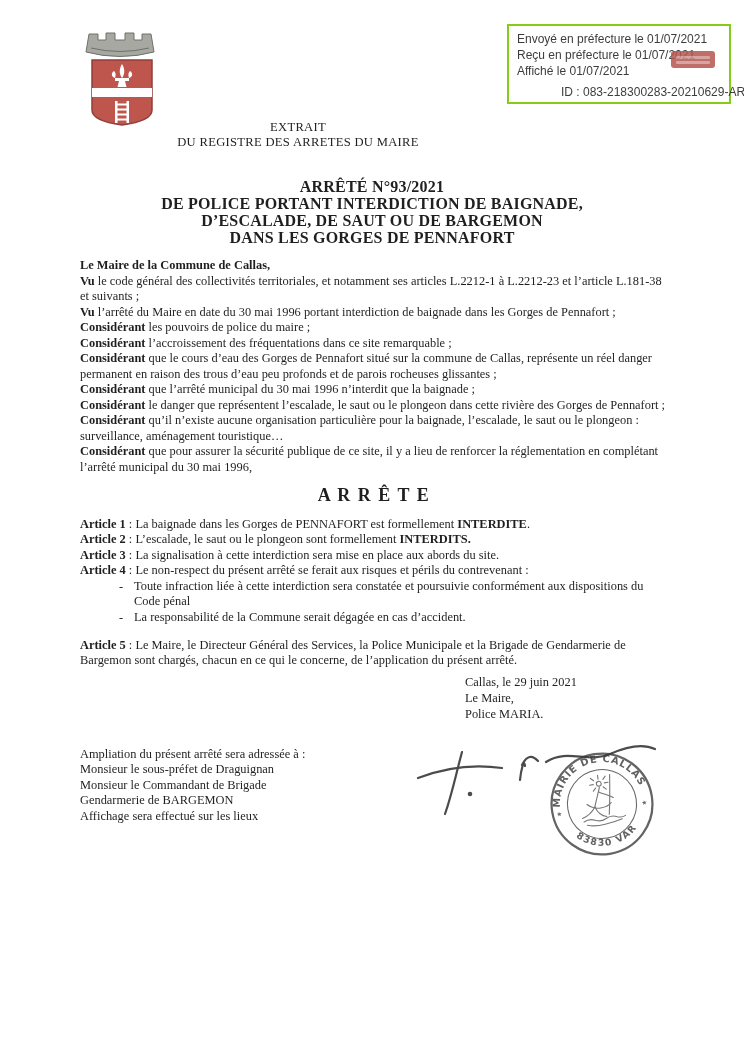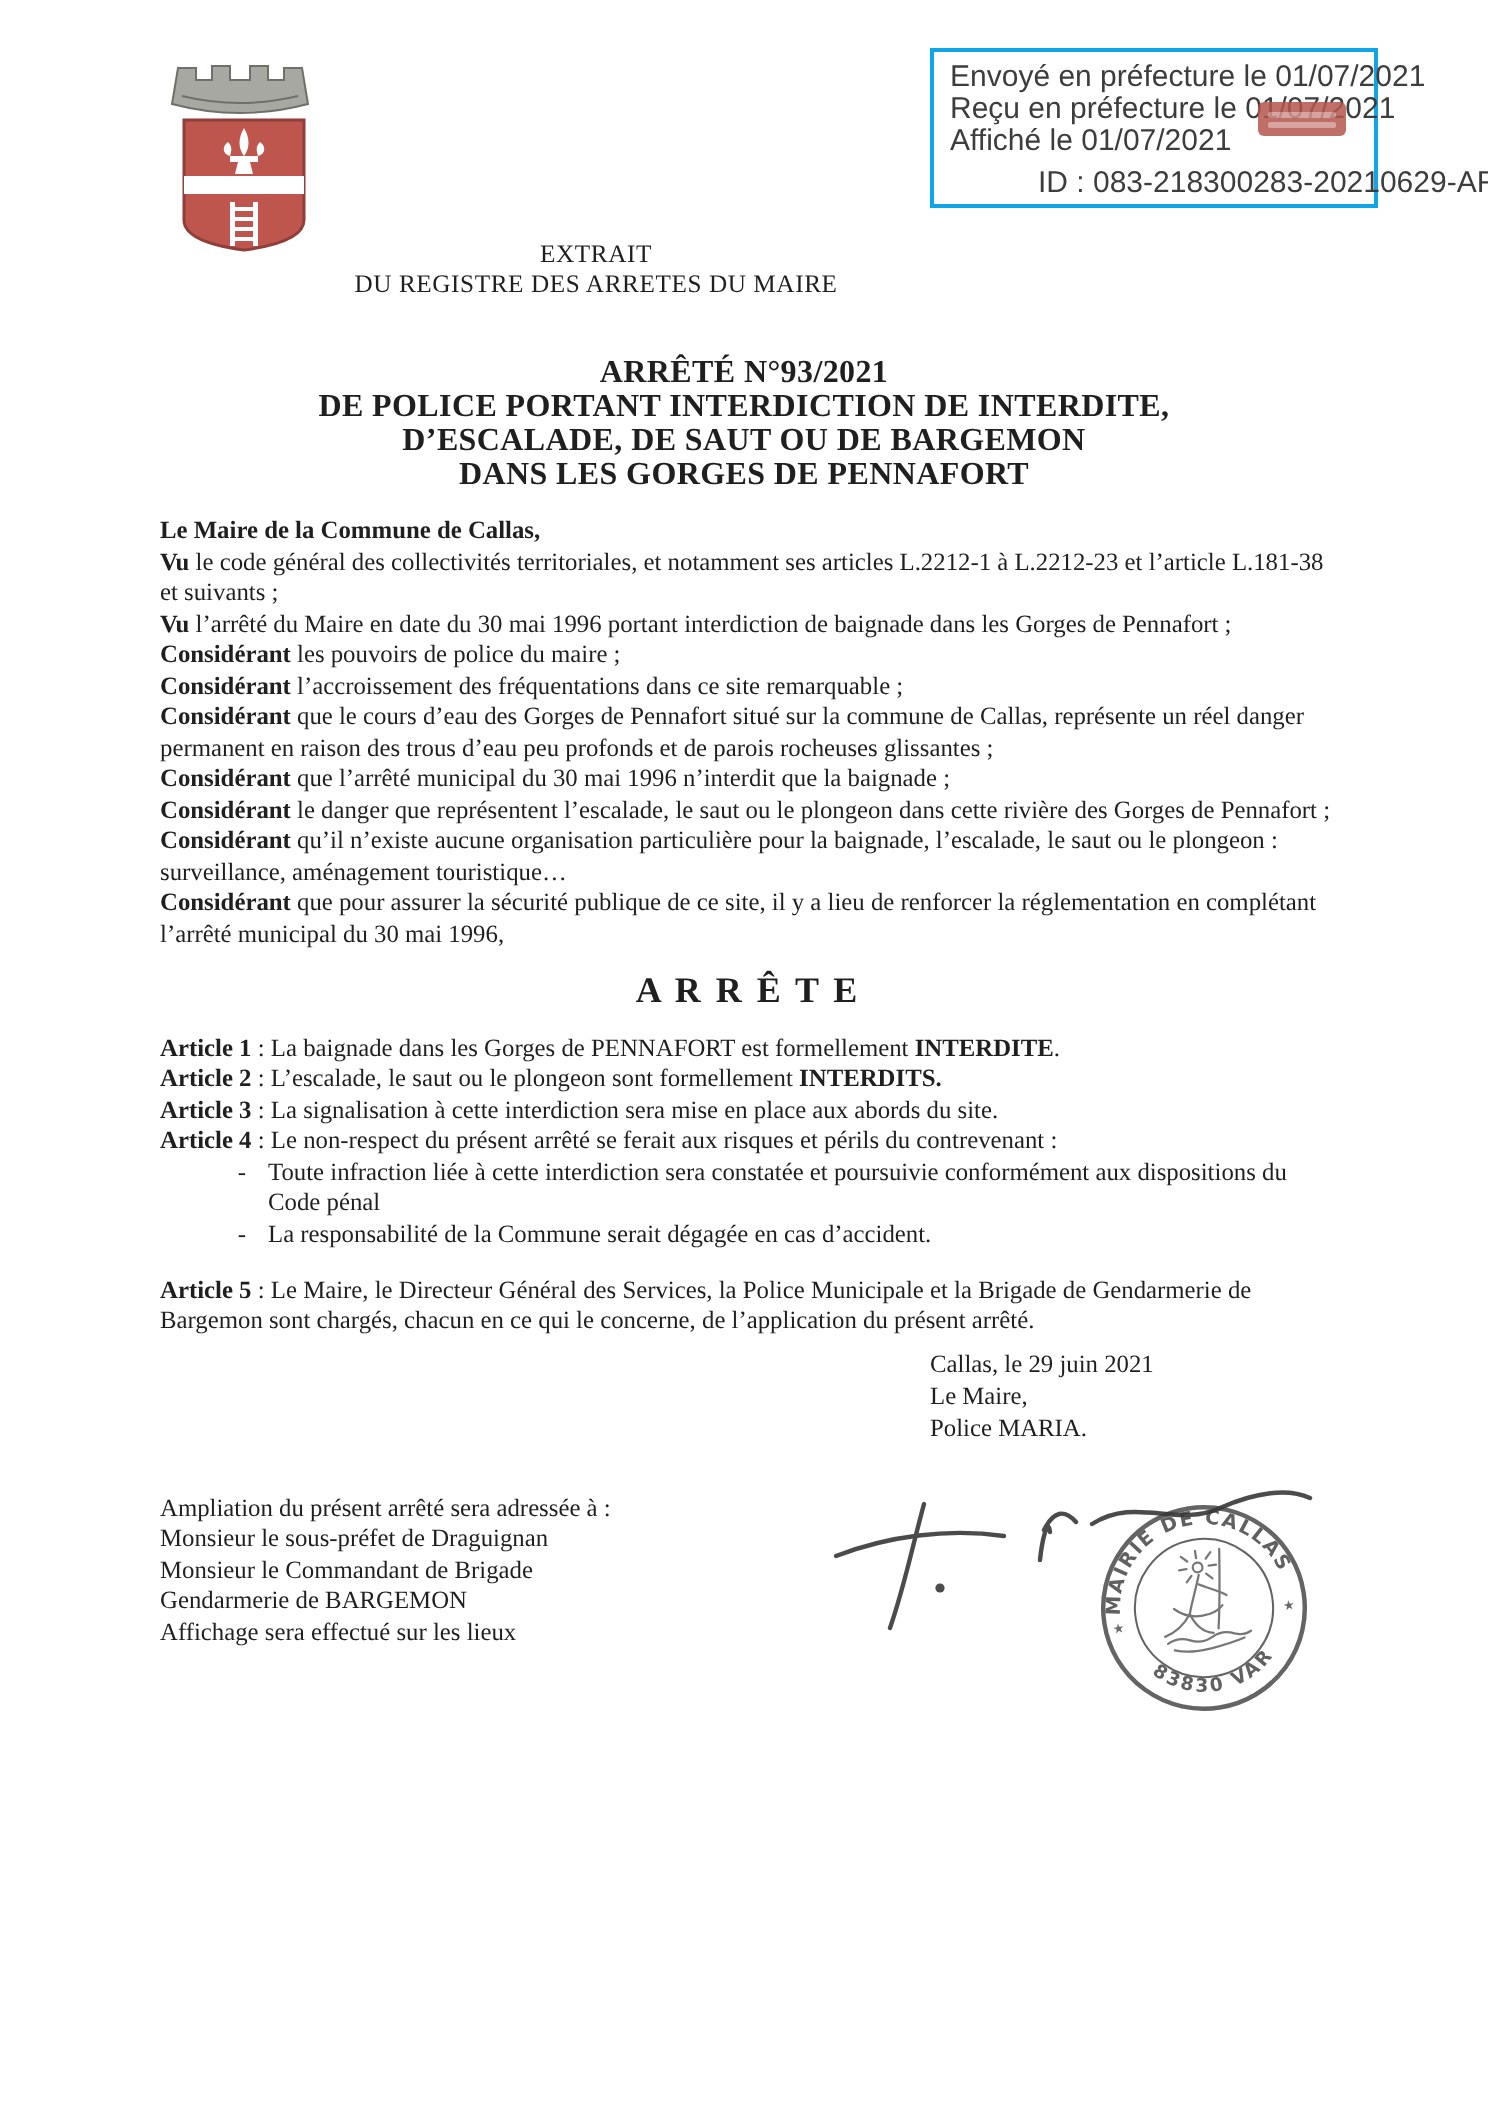--- a/index.html
+++ b/index.html
@@ -8,24 +8,24 @@
     background: #ffffff;
     font-family: "Liberation Serif", serif;
     color: #1f1f1f;
     position: relative;
     overflow: hidden;
   }
   .page { position: absolute; inset: 0; background: #fff; }
 
   
   .stamp-box {
-    position: absolute; left: 465px; top: 24px; width: 224px; height: 80px;
-    border: 2px solid #0ea5e9; box-sizing: border-box;
+    position: absolute; left: 507px; top: 24px; width: 224px; height: 80px;
+    border: 2px solid #84cc16; box-sizing: border-box;
     font-family: "Liberation Sans", sans-serif;
-    font-size: 15px; color: #3d3d3d;
+    font-size: 12px; color: #3d3d3d;
     padding: 5px 0 0 8px;
   }
   .stamp-box .line { line-height: 16px; white-space: nowrap; }
   .stamp-box .id-line { margin-top: 5px; margin-left: 44px; }
   .visa-badge {
     position: absolute; right: 14px; top: 25px; width: 44px; height: 17px;
     background: #b5554e; border-radius: 3px; opacity: .85; padding-top: 3px;
     box-sizing: border-box;
   }
   .visa-badge i { display: block; height: 3px; margin: 2px 5px; background: rgba(255,255,255,.38); border-radius: 1px; }
@@ -117,21 +117,21 @@
     </g>
   </svg>
 
   <div class="extrait">
     <div>EXTRAIT</div>
     <div>DU REGISTRE DES ARRETES DU MAIRE</div>
   </div>
 
   <div class="decree-title">
     <div>ARRÊTÉ N°93/2021</div>
-    <div>DE POLICE PORTANT INTERDICTION DE INTERDITE,</div>
+    <div>DE POLICE PORTANT INTERDICTION DE BAIGNADE,</div>
     <div>D’ESCALADE, DE SAUT OU DE BARGEMON</div>
     <div>DANS LES GORGES DE PENNAFORT</div>
   </div>
 
   <div class="doc-body">
 
     <p><b class="lead">Le Maire de la Commune de Callas,</b><span></span></p>
     <p><b class="lead">Vu</b><span> le code général des collectivités territoriales, et notamment ses articles L.2212-1 à L.2212-23 et l’article L.181-38 et suivants ;</span></p>
     <p><b class="lead">Vu</b><span> l’arrêté du Maire en date du 30 mai 1996 portant interdiction de baignade dans les Gorges de Pennafort ;</span></p>
     <p><b class="lead">Considérant</b><span> les pouvoirs de police du maire ;</span></p>

